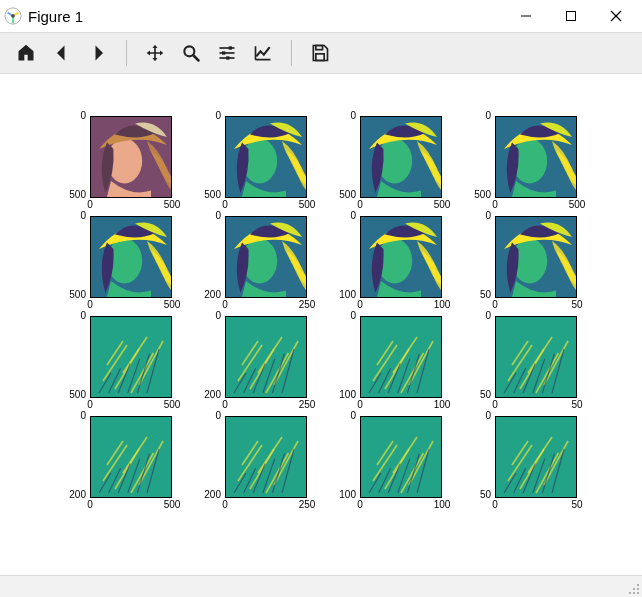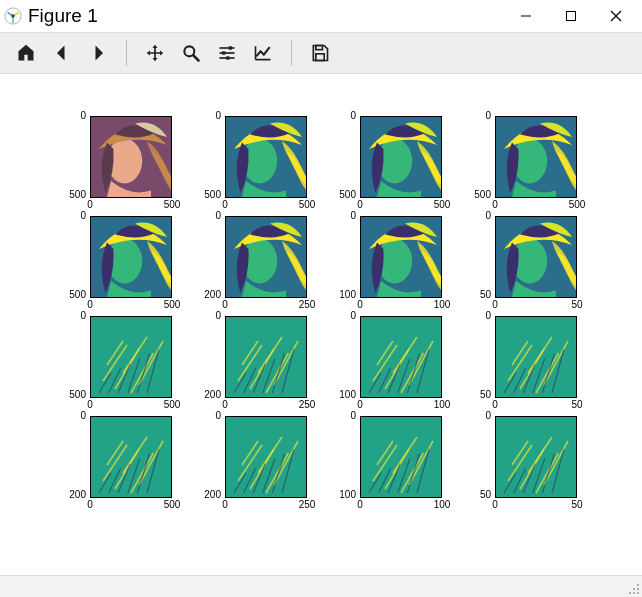--- a/index.html
+++ b/index.html
@@ -17,21 +17,21 @@
     display: flex;
     align-items: center;
     padding: 0 4px;
     background: #fff;
     color: #000;
   }
   .titlebar .app-icon {
     width: 18px; height: 18px; margin-right: 6px;
   }
   .titlebar .title {
-    font-size: 19px;
+    font-size: 15px;
     flex: 0 0 auto;
   }
   .titlebar .spacer { flex: 1; }
   .winbtn {
     width: 45px; height: 30px;
     display: flex; align-items: center; justify-content: center;
     font-size: 14px; color: #000;
   }
   .winbtn svg { display:block; }
   .toolbar {

